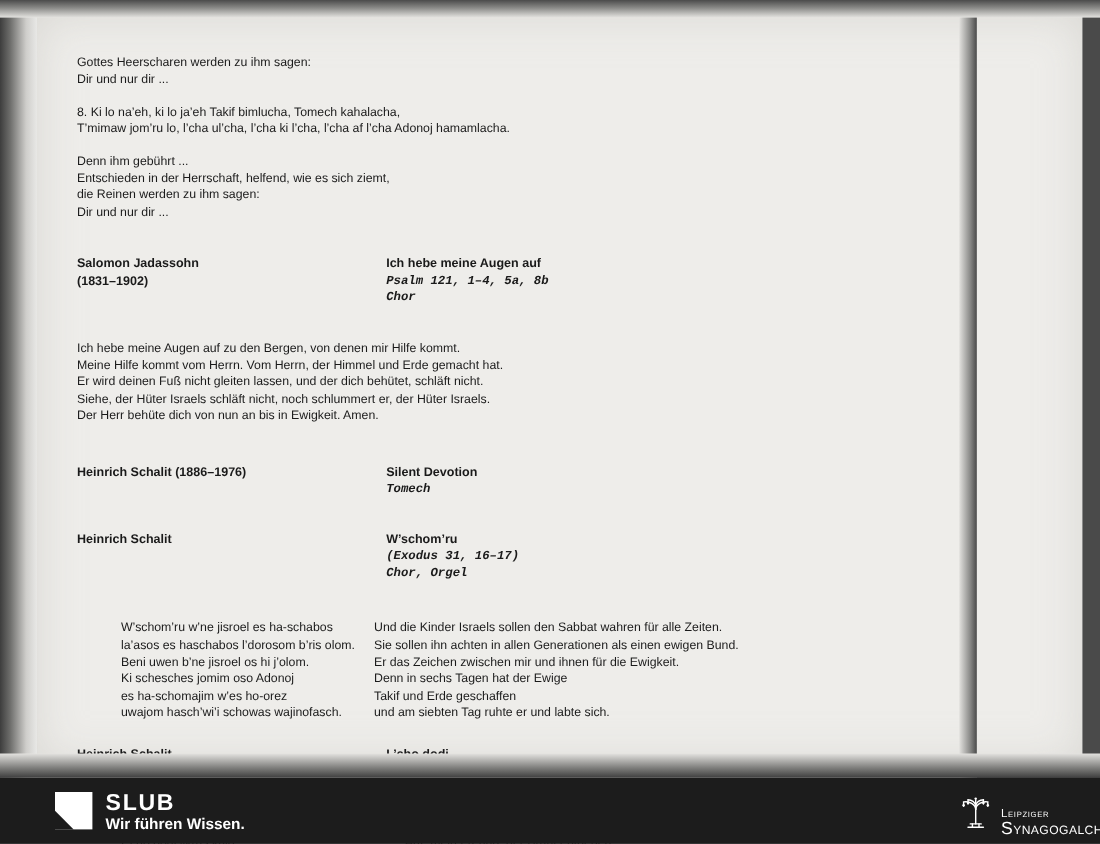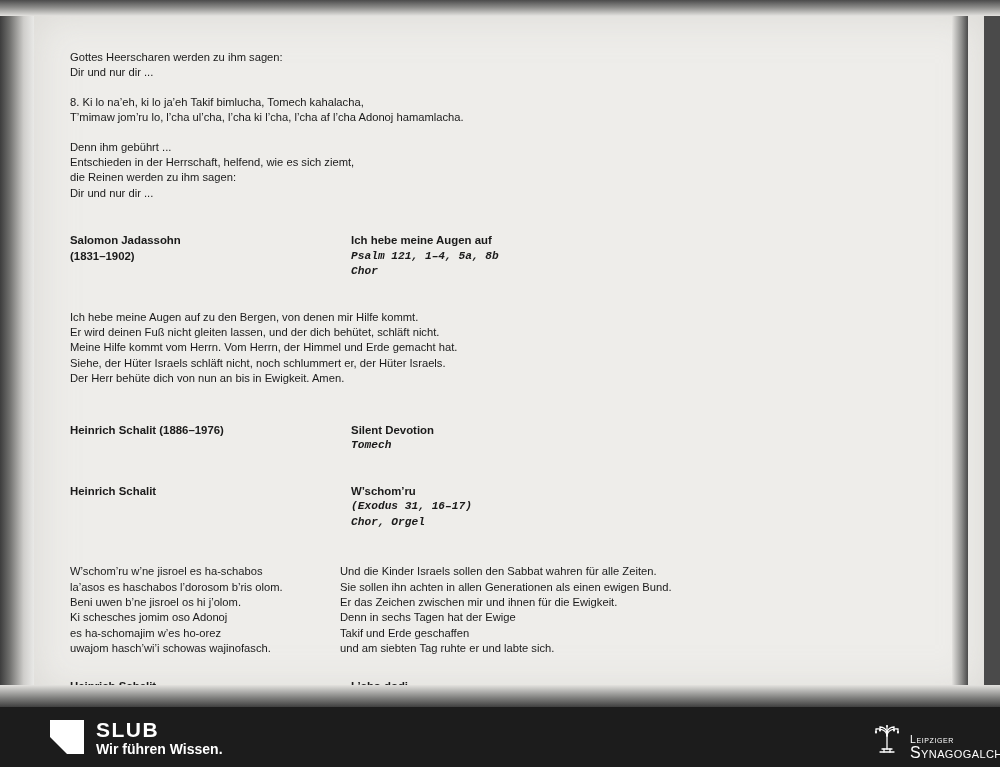--- a/index.html
+++ b/index.html
@@ -17,21 +17,21 @@
     position: relative;
     width: 1000px;
     height: 767px;
     background: #4a4a4a;
   }
   
   .scan {
     position: absolute;
     left: 0;
     top: 0;
-    width: 968px;
+    width: 888px;
     height: 707px;
     background: #e9e9e7;
     background-image:
        linear-gradient(115deg, #eeedea 0%, #e6e5e2 45%, #eceae7 100%);
   }
   
   .scan:before {
     content: "";
     position: absolute;
     left: 0; top: 0;
@@ -102,21 +102,21 @@
     font-size: 11.4px;
     line-height: 15.6px;
   }
   .spacer-18 { height: 18px; }
   .spacer-22 { height: 22px; }
   .spacer-26 { height: 26px; }
   .spacer-30 { height: 30px; }
   .body-two {
     display: flex;
   }
-  .body-l { width: 282px; }
+  .body-l { width: 282px; margin-left: 40px; }
   .body-r { width: 330px; }
 
   
   .footer {
     position: absolute;
     left: 0;
     bottom: 0;
     width: 1000px;
     height: 60px;
     background: #1c1c1c;
@@ -220,22 +220,22 @@
             <div class="hdr-title">Ich hebe meine Augen auf</div>
             <div class="hdr-sub">Psalm 121, 1–4, 5a, 8b</div>
             <div class="hdr-sub">Chor</div>
           </div>
         </div>
 
         <div class="spacer-26"></div>
 
         <div class="blk">
           <div class="line">Ich hebe meine Augen auf zu den Bergen, von denen mir Hilfe kommt.</div>
+          <div class="line">Meine Hilfe kommt vom Herrn. Vom Herrn, der Himmel und Erde gemacht hat.</div>
           <div class="line">Er wird deinen Fuß nicht gleiten lassen, und der dich behütet, schläft nicht.</div>
-          <div class="line">Meine Hilfe kommt vom Herrn. Vom Herrn, der Himmel und Erde gemacht hat.</div>
           <div class="line">Siehe, der Hüter Israels schläft nicht, noch schlummert er, der Hüter Israels.</div>
           <div class="line">Der Herr behüte dich von nun an bis in Ewigkeit. Amen.</div>
         </div>
 
         <div class="spacer-22"></div>
 
         <div class="two-col">
           <div class="col-l">
             <div class="hdr-plain">Heinrich Schalit (1886–1976)</div>
           </div>

